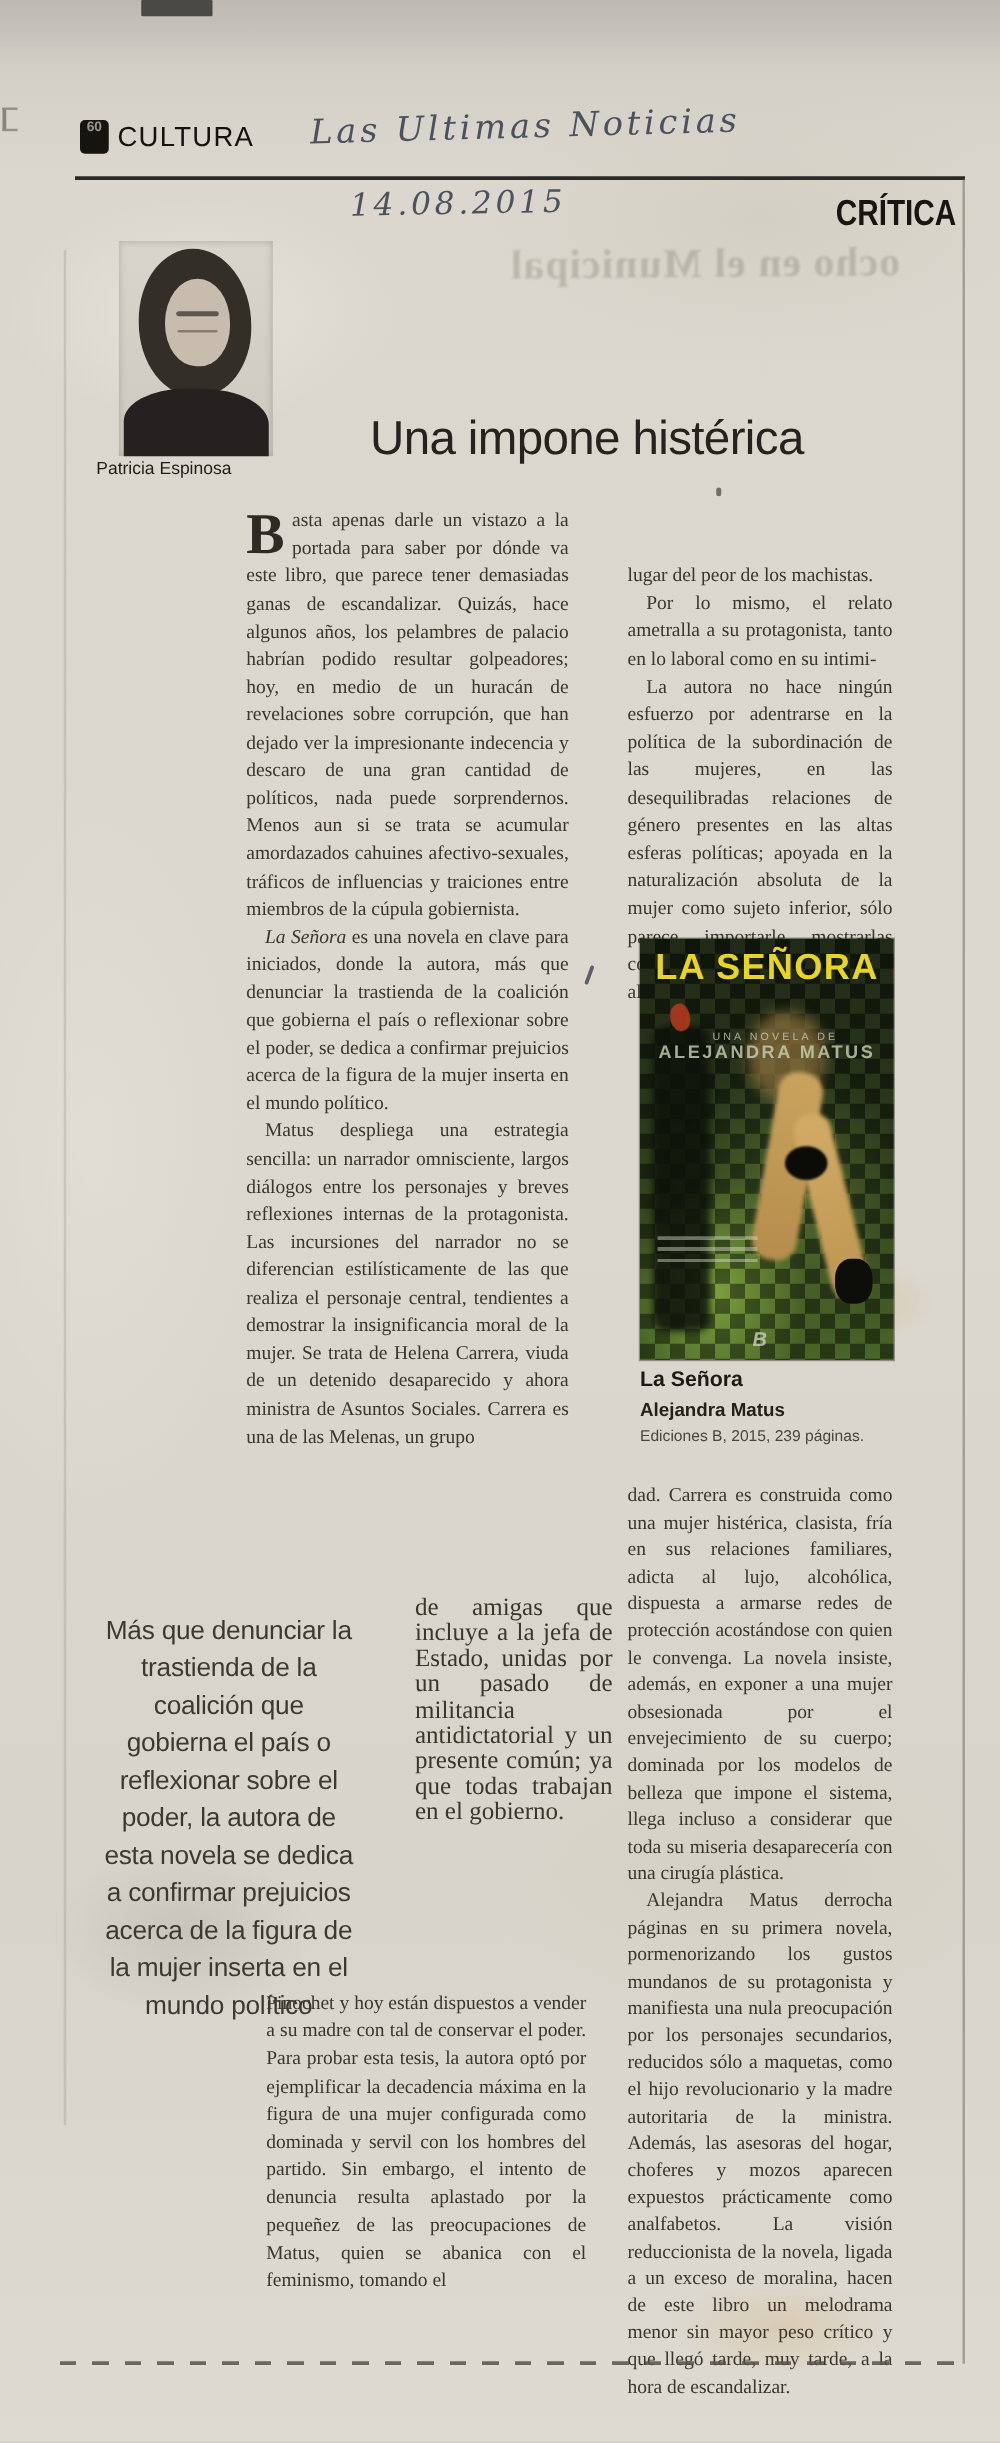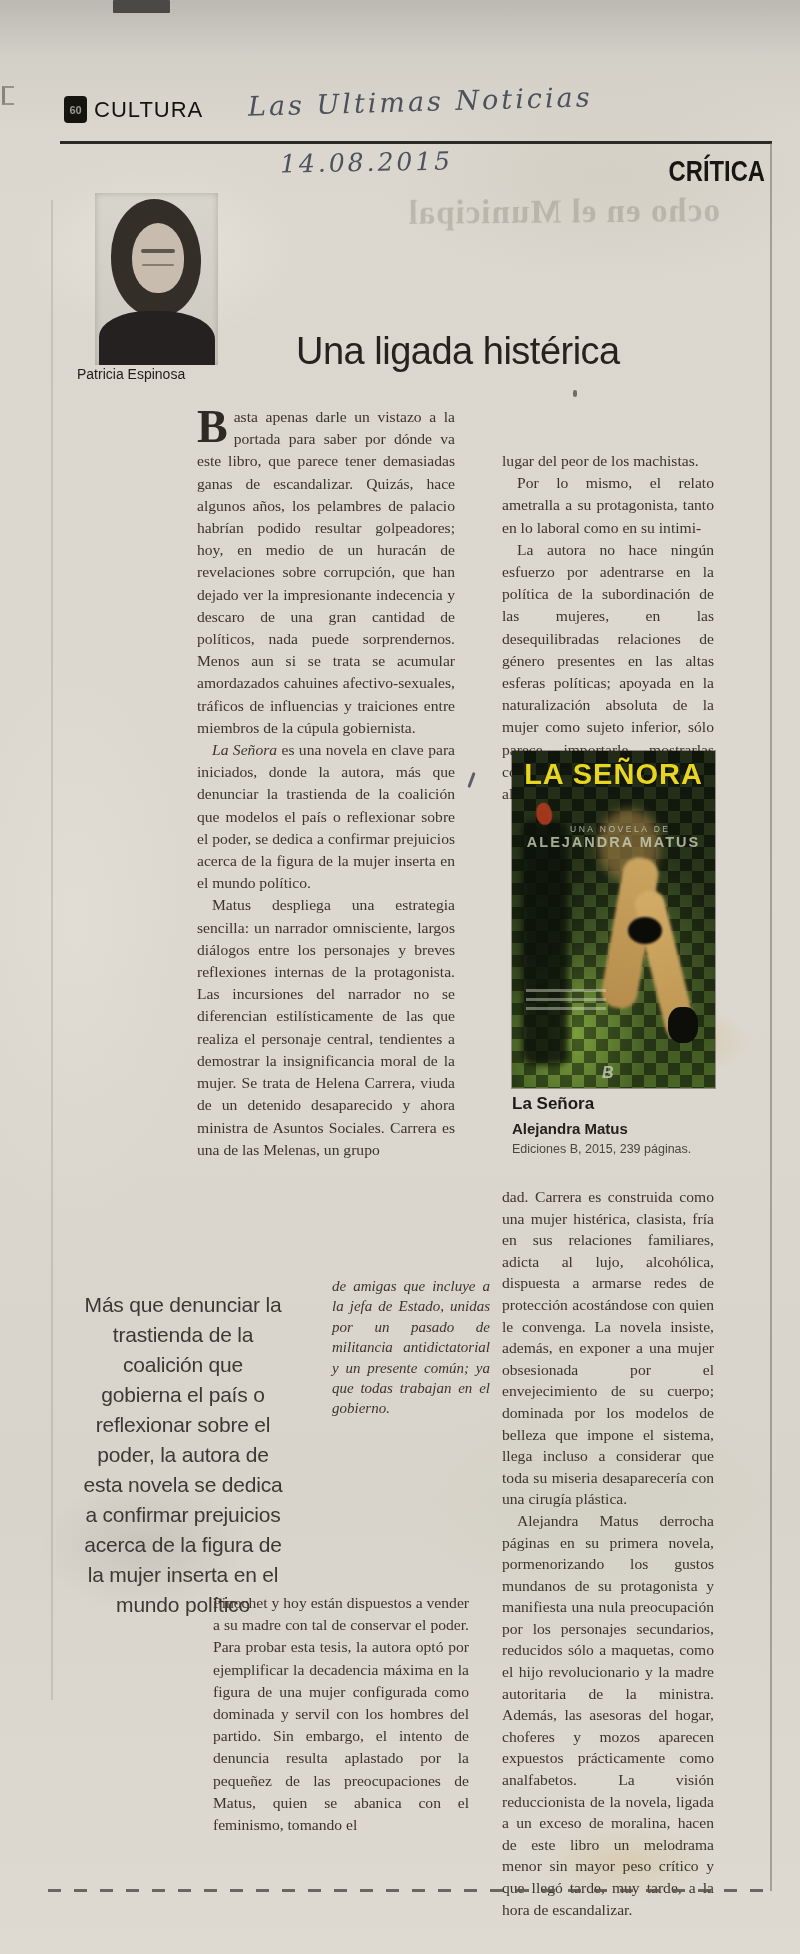--- a/index.html
+++ b/index.html
@@ -12,21 +12,21 @@
     radial-gradient(180px 430px at 75px 920px, rgba(228,225,217,.55), transparent 70%),
     radial-gradient(150px 95px at 145px 1545px, rgba(168,166,158,.35), transparent 70%),
     radial-gradient(270px 170px at 600px 1505px, rgba(189,196,168,.22), transparent 70%),
     radial-gradient(130px 55px at 625px 1862px, rgba(201,150,60,.20), transparent 70%),
     radial-gradient(70px 45px at 700px 1042px, rgba(206,160,80,.22), transparent 70%),
     linear-gradient(180deg, rgba(145,143,137,.28), rgba(145,143,137,0) 55px);}
 
   
   .top-strip{position:absolute;left:113px;top:0;width:57px;height:13px;background:#4a4946;border-radius:1px;}
   .section-icon{position:absolute;left:64px;top:96px;width:23px;height:27px;background:#15140f;border-radius:4px;
-    display:flex;align-items:center;justify-content:center;}
+    display:flex;justify-content:center;}
   .section-icon span{color:rgba(255,255,255,.55);font-family:"Liberation Sans",sans-serif;font-size:11px;font-weight:bold;}
   .section-label{position:absolute;left:94px;top:97px;font-family:"Liberation Sans",sans-serif;
     font-size:22px;font-weight:normal;letter-spacing:1px;color:#14130f;}
   .header-rule{position:absolute;left:60px;top:141px;width:712px;height:3px;background:#2c2a26;}
   .handwriting{font-family:"DejaVu Serif",serif;font-style:italic;color:#39404f;opacity:.88;}
   .hw-pub{position:absolute;left:248px;top:86px;font-size:27px;letter-spacing:3px;transform:rotate(-1.6deg);}
   .hw-date{position:absolute;left:280px;top:148px;font-size:25px;letter-spacing:3px;transform:rotate(-1deg);}
   .kicker{position:absolute;left:600px;top:155px;width:165px;text-align:right;font-family:"Liberation Sans",sans-serif;
     font-size:29px;font-weight:bold;color:#181613;transform:scaleX(.82);transform-origin:right center;letter-spacing:0px;}
 
@@ -44,21 +44,21 @@
   .byline{position:absolute;left:77px;top:366px;font-family:"Liberation Sans",sans-serif;font-size:14px;font-weight:normal;color:#1e1c18;}
   .title{position:absolute;left:296px;top:330px;margin:0;font-family:"Liberation Sans",sans-serif;
     font-size:38px;font-weight:400;letter-spacing:-.5px;color:#26231e;}
 
   
   .bodytext{font-family:"Liberation Serif",serif;font-size:15.6px;line-height:22.2px;color:#3b352b;
     text-align:justify;}
   .bodytext p{margin:0;}
   .bodytext p + p{text-indent:15px;}
   .col1-top{position:absolute;left:197px;top:406px;width:258px;}
-  .col1-narrow{position:absolute;left:332px;top:1276px;width:158px;font-size:15px;line-height:20.4px;font-style:italic;}
+  .col1-narrow{position:absolute;left:332px;top:1276px;width:158px;font-size:20px;line-height:20.4px;}
   .col1-bottom{position:absolute;left:213px;top:1592px;width:256px;font-family:Liberation Serif, serif;}
   .col2-top{position:absolute;left:502px;top:402px;width:212px;margin-top:48px;}
   .col2-bottom{position:absolute;left:502px;top:1186px;width:212px;line-height:21.6px;}
   .dropcap{float:left;font-size:46px;line-height:39px;padding:1px 6px 0 0;color:#2e2a24;font-weight:600;}
   .ital{font-style:italic;}
 
   
   .pullquote{position:absolute;left:52px;top:1290px;width:262px;text-align:center;white-space:pre-line;
     font-family:"Liberation Sans",sans-serif;font-size:21px;line-height:30px;color:#3d3932;letter-spacing:-.2px;}
 
@@ -118,25 +118,25 @@
 
   <div class="ghost">ocho en el Municipal</div>
 
   <div class="photo">
     <div class="ph-hair"></div>
     <div class="ph-face"></div>
     <div class="ph-eyes"></div>
     <div class="ph-body"></div>
   </div>
   <div class="byline">Patricia Espinosa</div>
-  <h1 class="title">Una ligada histérica</h1>
+  <h1 class="title">Una impone histérica</h1>
 
   <div class="bodytext col1-top">
     <p><span class="dropcap">B</span><span>asta apenas darle un vistazo a la portada para saber por dónde va este libro, que parece tener demasiadas ganas de escandalizar. Quizás, hace algunos años, los pelambres de palacio habrían podido resultar golpeadores; hoy, en medio de un huracán de revelaciones sobre corrupción, que han dejado ver la impresionante indecencia y descaro de una gran cantidad de políticos, nada puede sorprendernos. Menos aun si se trata se acumular amordazados cahuines afectivo-sexuales, tráficos de influencias y traiciones entre miembros de la cúpula gobiernista.</span></p>
-    <p><span class="ital">La Señora</span><span> es una novela en clave para iniciados, donde la autora, más que denunciar la trastienda de la coalición que modelos el país o reflexionar sobre el poder, se dedica a confirmar prejuicios acerca de la figura de la mujer inserta en el mundo político.</span></p>
+    <p><span class="ital">La Señora</span><span> es una novela en clave para iniciados, donde la autora, más que denunciar la trastienda de la coalición que gobierna el país o reflexionar sobre el poder, se dedica a confirmar prejuicios acerca de la figura de la mujer inserta en el mundo político.</span></p>
     <p>Matus despliega una estrategia sencilla: un narrador omnisciente, largos diálogos entre los personajes y breves reflexiones internas de la protagonista. Las incursiones del narrador no se diferencian estilísticamente de las que realiza el personaje central, tendientes a demostrar la insignificancia moral de la mujer. Se trata de Helena Carrera, viuda de un detenido desaparecido y ahora ministra de Asuntos Sociales. Carrera es una de las Melenas, un grupo</p>
   </div>
 
   <div class="bodytext col1-narrow">
     <p>de amigas que incluye a la jefa de Estado, unidas por un pasado de militancia antidictatorial y un presente común; ya que todas trabajan en el gobierno.</p>
   </div>
 
   <div class="pullquote">Más que denunciar la
 trastienda de la
 coalición que

